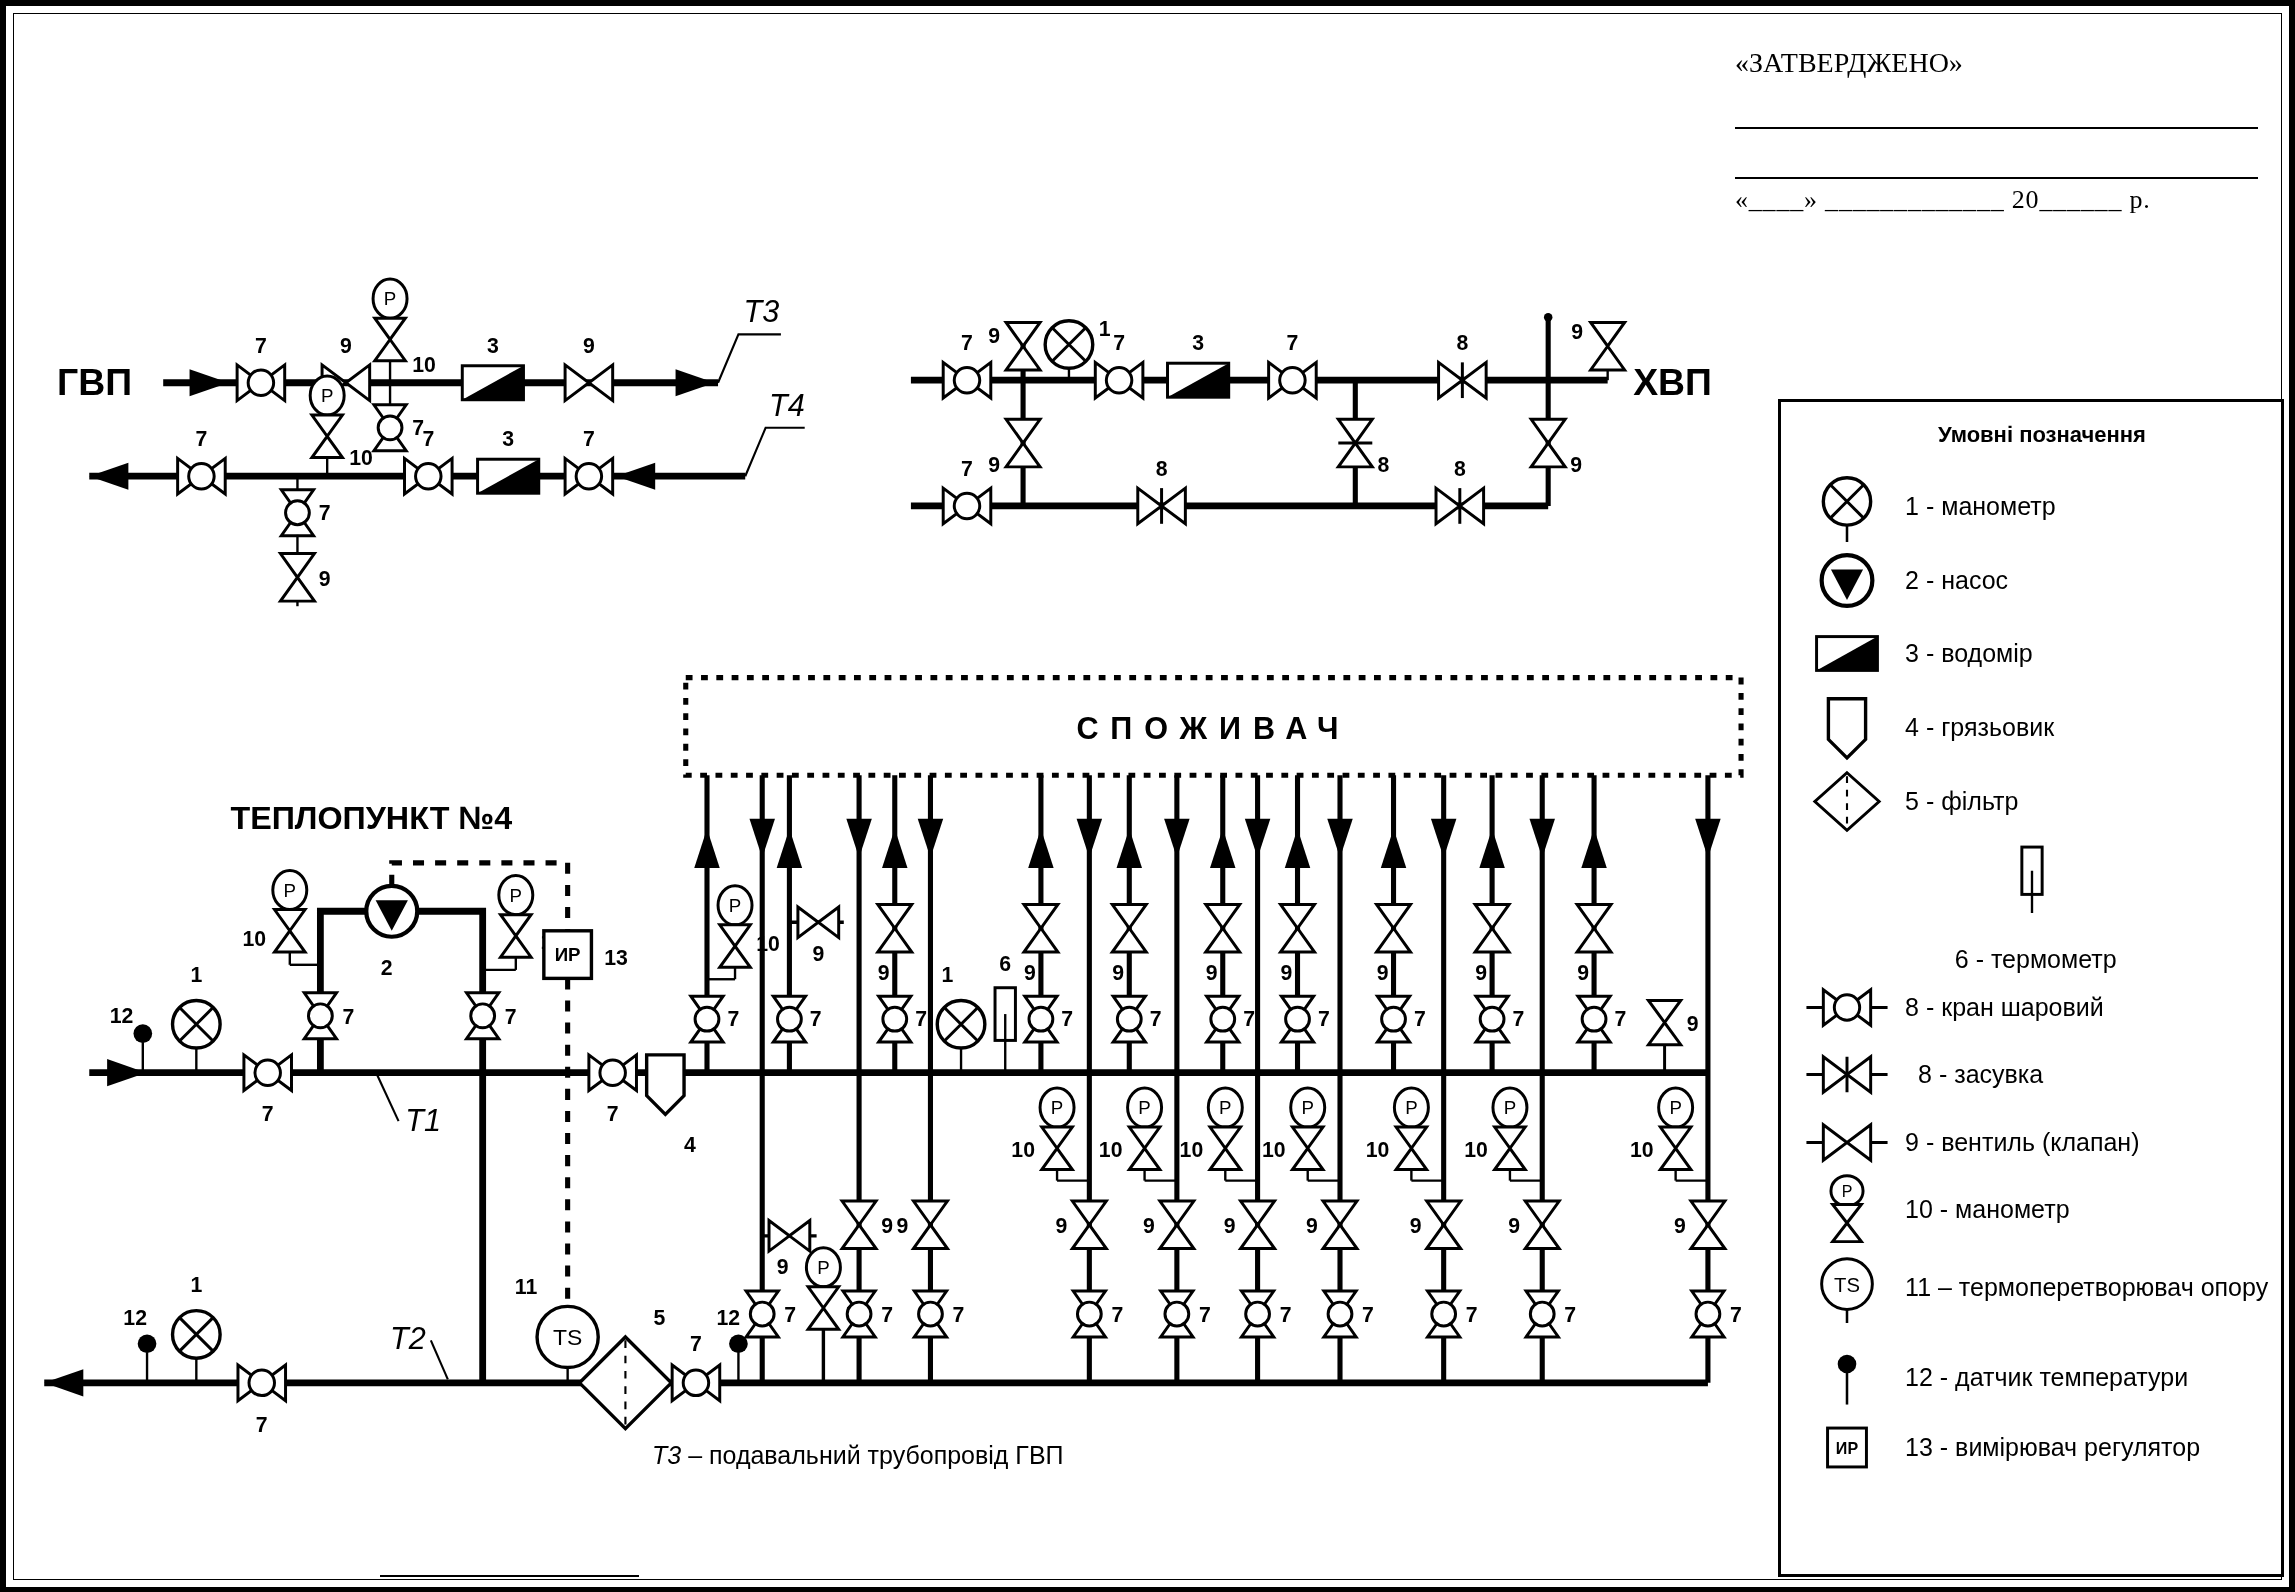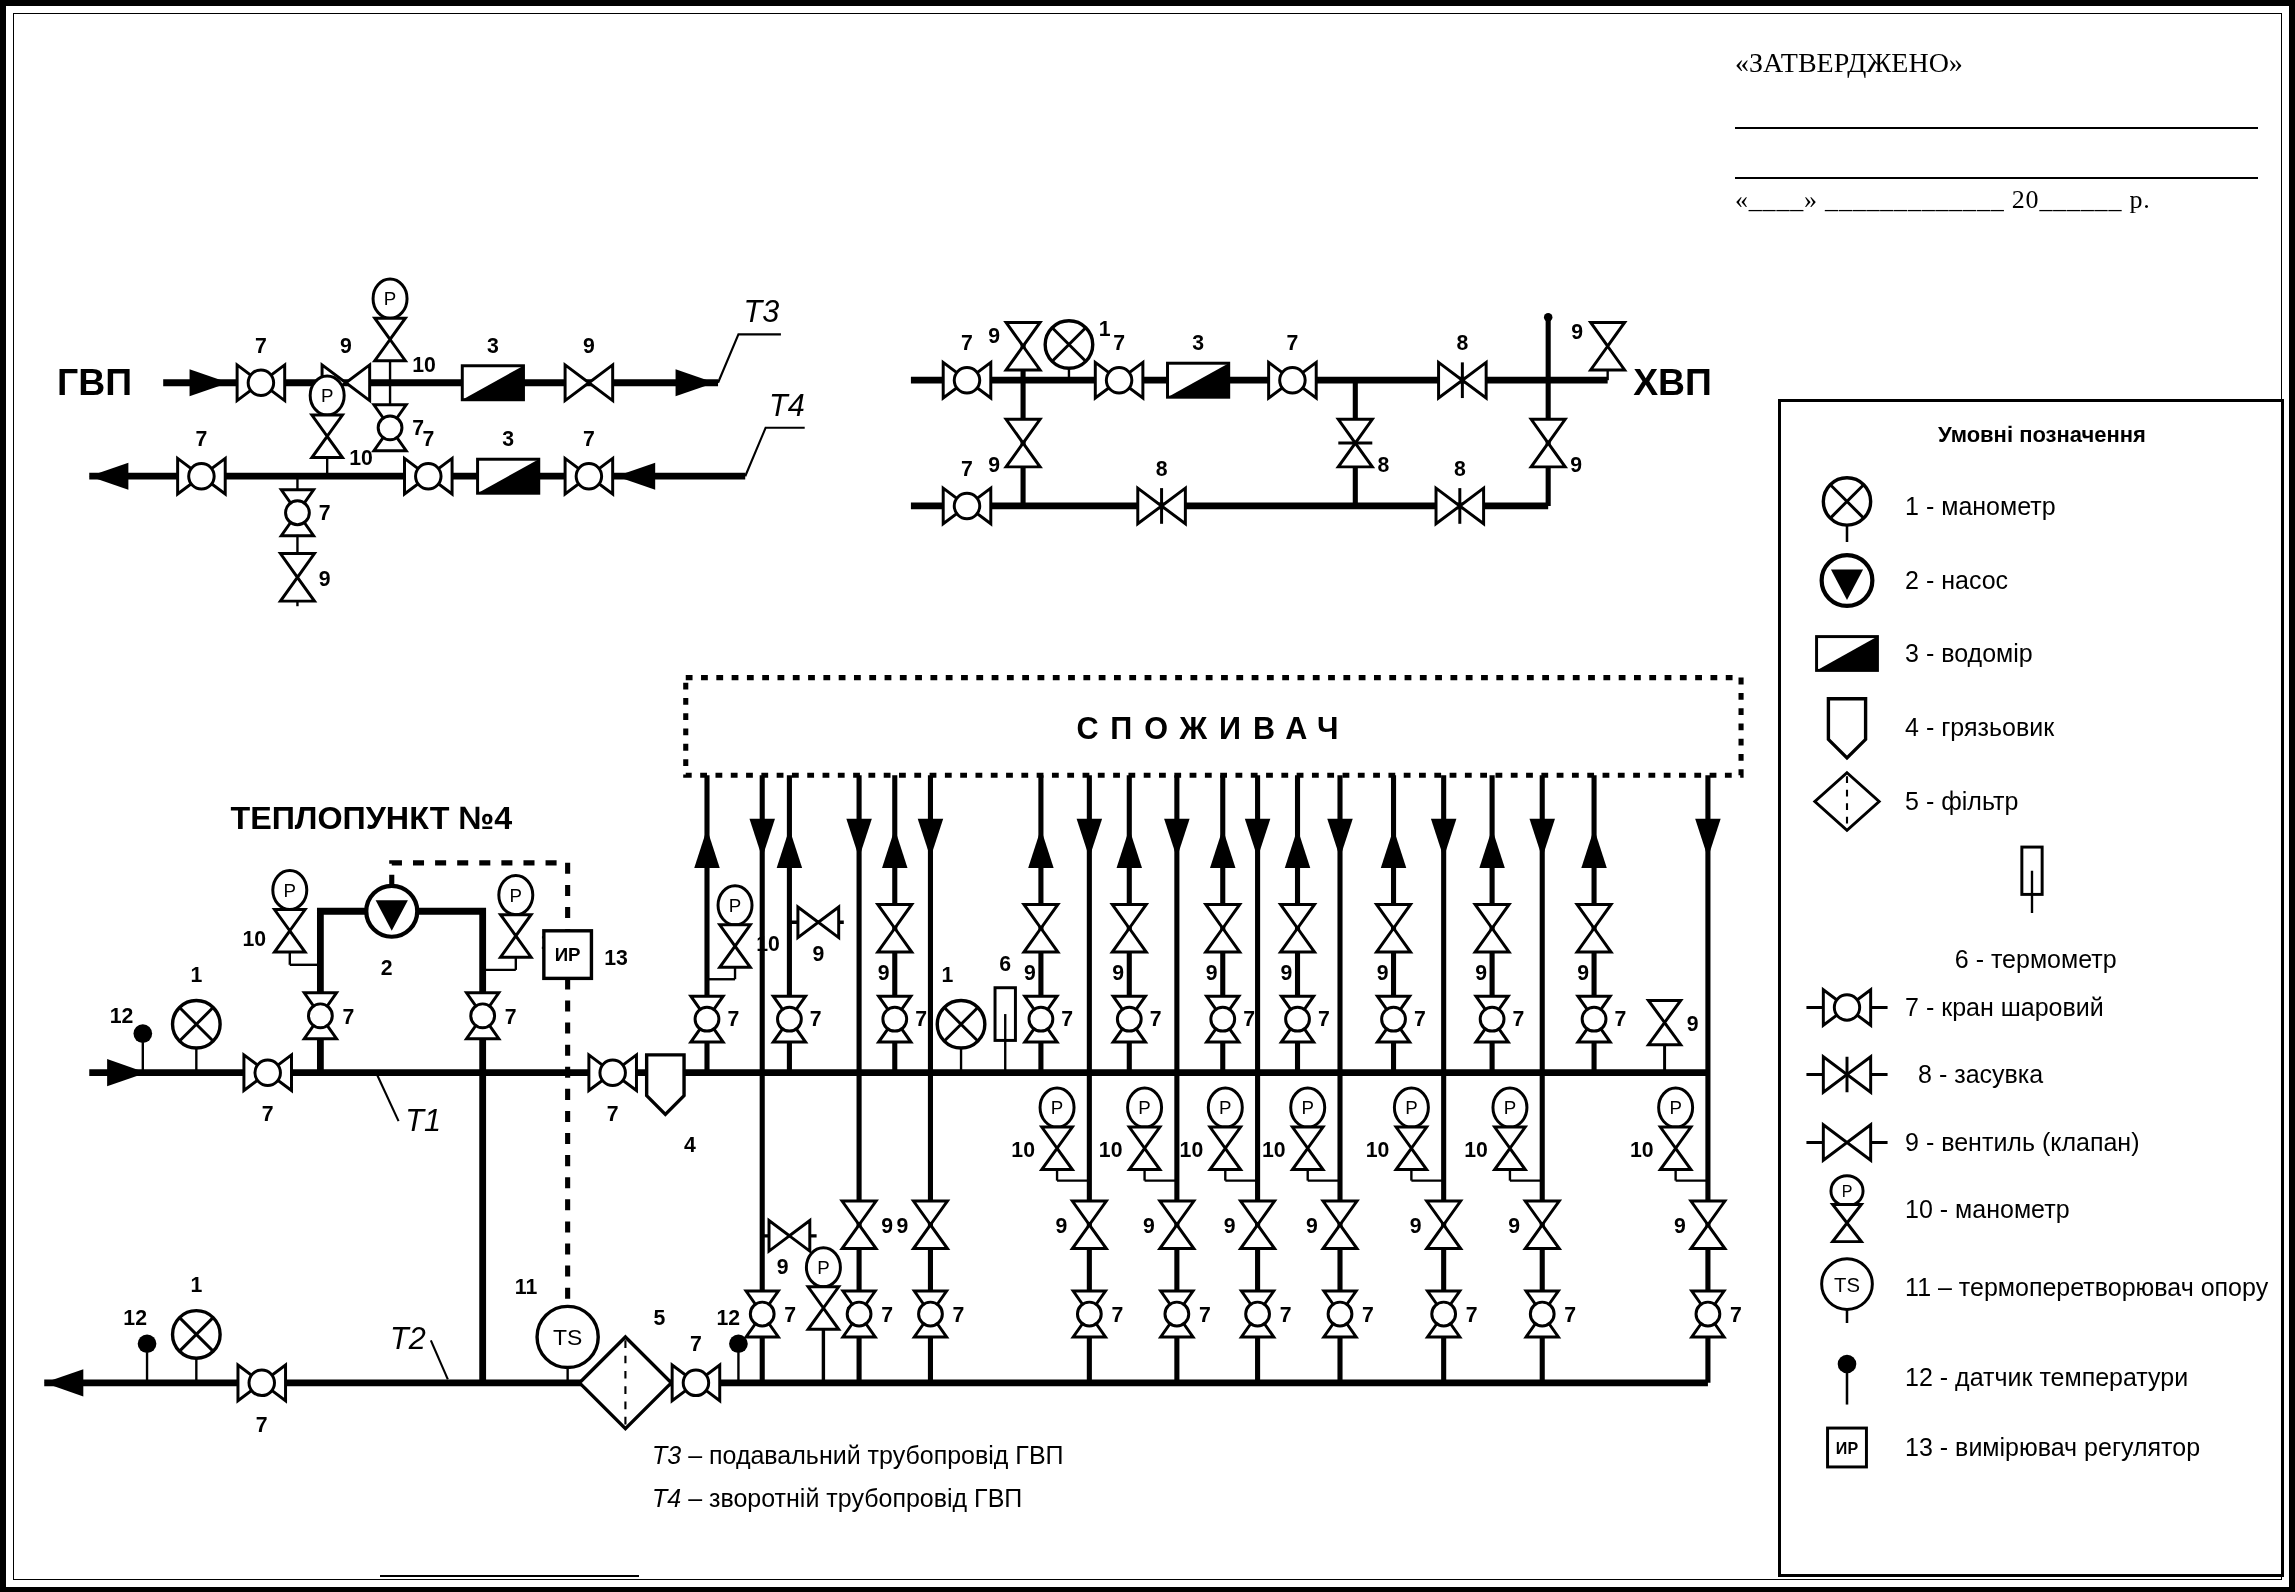--- a/index.html
+++ b/index.html
@@ -493,21 +493,21 @@
         </div>
         <div class="legend-item" style="top: 570px;">
           <span class="ic">
             <svg width="102" height="71" viewBox="0 0 120 84">
               <line x1="12" y1="42" x2="32" y2="42" stroke="#000" stroke-width="3.5"></line>
               <line x1="88" y1="42" x2="108" y2="42" stroke="#000" stroke-width="3.5"></line>
               <path d="M32,21 L32,63 L60,42 Z M88,21 L88,63 L60,42 Z" fill="#fff" stroke="#000" stroke-width="3.5"></path>
               <circle cx="60" cy="42" r="15" fill="#fff" stroke="#000" stroke-width="3.5"></circle>
             </svg>
           </span>
-          <span class="tx">7 - кран шаровий</span>
+          <span class="tx">8 - кран шаровий</span>
         </div>
         <div class="legend-item" style="top: 637px; gap: 13px;">
           <span class="ic">
             <svg width="102" height="71" viewBox="0 0 120 84">
               <line x1="12" y1="42" x2="32" y2="42" stroke="#000" stroke-width="3.5"></line>
               <line x1="88" y1="42" x2="108" y2="42" stroke="#000" stroke-width="3.5"></line>
               <path d="M32,21 L32,63 L60,42 Z M88,21 L88,63 L60,42 Z" fill="#fff" stroke="#000" stroke-width="3.5"></path>
               <line x1="60" y1="21" x2="60" y2="63" stroke="#000" stroke-width="3.5"></line>
             </svg>
           </span>
@@ -559,17 +559,16 @@
               <text x="60" y="50" font-size="19" font-weight="700" text-anchor="middle" font-style="normal" font-family="&quot;Liberation Sans&quot;,sans-serif" letter-spacing="0" fill="#000">ИР</text>
             </svg>
           </span>
           <span class="tx">13 - вимірювач регулятор</span>
         </div>
       </div>
   </div>
 
   <div class="notes" id="n-right">
       <div><span class="pfx">Т3</span><span> – подавальний трубопровід ГВП</span></div>
-      <div><span class="pfx">Т4</span><span> – зворотній трубопровід ГВП</span></div>
     </div>
   <div class="sig-line"></div>
 </div>
 
 
 </body></html>

